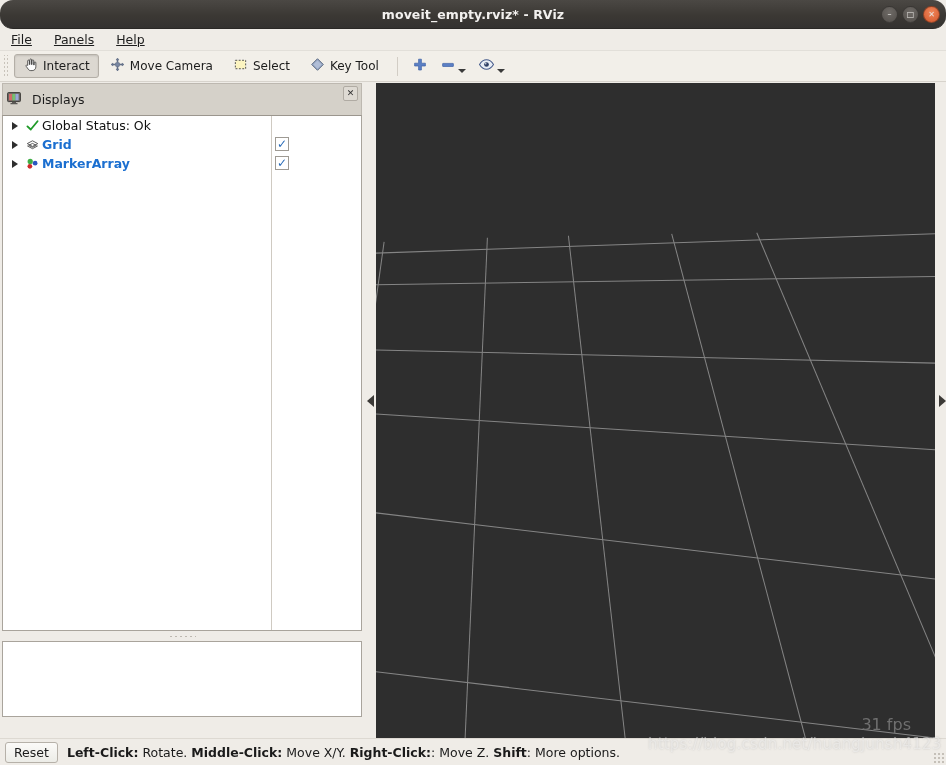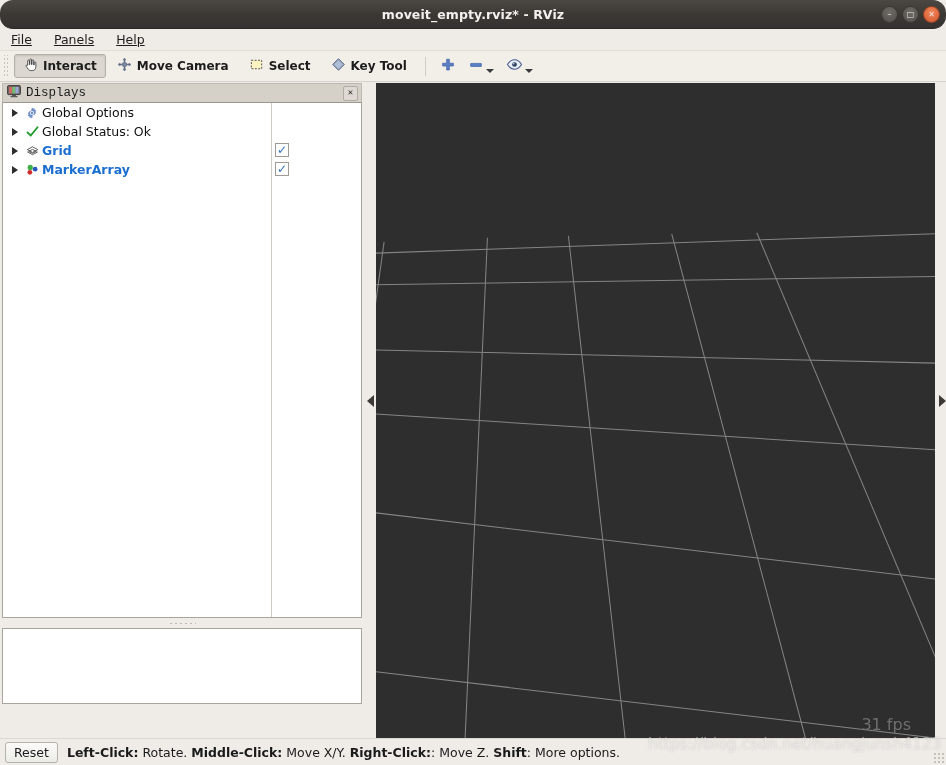--- a/index.html
+++ b/index.html
@@ -83,21 +83,20 @@
     background-image: radial-gradient(#c9c4bb 1px, transparent 1px);
     background-size: 3px 4px;
     background-position: 1px 2px;
   }
   .tbtn {
     display: flex; align-items: center; gap: 5px;
     height: 24px; padding: 0 8px;
     font-size: 12px; color: #1c1c1c;
     border: 1px solid transparent; border-radius: 3px;
     white-space: nowrap;
-    font-weight: bold;
   }
   .tbtn.pressed {
     background: #dcd8d1;
     border: 1px solid #b4afa7;
     box-shadow: inset 0 1px 2px rgba(0,0,0,.12);
   }
   .tsep {
     width: 1px; height: 19px; background: #d2cdc5;
     margin: 0 7px;
   }
@@ -125,29 +124,28 @@
     width: 366px; flex: none;
     display: flex; flex-direction: column;
     padding: 0 4px 0 2px;
   }
   .dock {
     flex: none;
     display: flex; flex-direction: column;
     margin-top: 1px;
   }
   .dock-title {
-    height: 19px;
+    height: 32px;
     background: #d5d1c9;
     border: 1px solid #bdb8b0;
     border-bottom: none;
     display: flex; align-items: center;
     padding: 0 3px 0 4px;
-    gap: 5px;
-    position: relative;
-    font-family: Liberation Mono, monospace;
+    gap: 11px;
+    position: relative;
   }
   .dock-title .label {
     font-size: 12.5px; color: #1c1c1c;
   }
   .dock-close {
     position: absolute; right: 3px; top: 2px;
     width: 15px; height: 15px;
     background: #dedad3;
     border: 1px solid #b0aba3;
     border-radius: 2px;
@@ -426,35 +424,20 @@
           </span>
           <span class="label">Displays</span>
           <div class="dock-close">
             <span>✕</span>
           </div>
         </div>
 
         <div class="tree">
           <div class="tree-colsep"></div>
 
-          <div class="trow">
-            <div class="expander">
-                <div class="tri"></div>
-              </div>
-            <div class="ticon">
-              <svg width="14" height="14" viewBox="0 0 16 16">
-                <g fill="#6f8fc8">
-                  <path d="M8 1.4l1 1.5 1.8-.4.3 1.8 1.7.7-.8 1.6.8 1.6-1.7.7-.3 1.8-1.8-.4L8 14.6l-1-1.5-1.8.4-.3-1.8-1.7-.7.8-1.6-.8-1.6 1.7-.7.3-1.8 1.8.4z"></path>
-                </g>
-                <circle cx="8" cy="8" r="2.4" fill="#ffffff"></circle>
-                <circle cx="8" cy="8" r="1.5" fill="#6f8fc8"></circle>
-              </svg>
-            </div>
-            <div class="tlabel">Global Options</div>
-          </div>
 
           <div class="trow">
             <div class="expander">
                 <div class="tri"></div>
               </div>
             <div class="ticon">
               <svg width="15" height="14" viewBox="0 0 16 16">
                 <path d="M2.2 8.4 L6 12 L13.8 2.6" fill="none" stroke="#1f9a28" stroke-width="2.1" stroke-linecap="round" stroke-linejoin="round"></path>
               </svg>
             </div>

